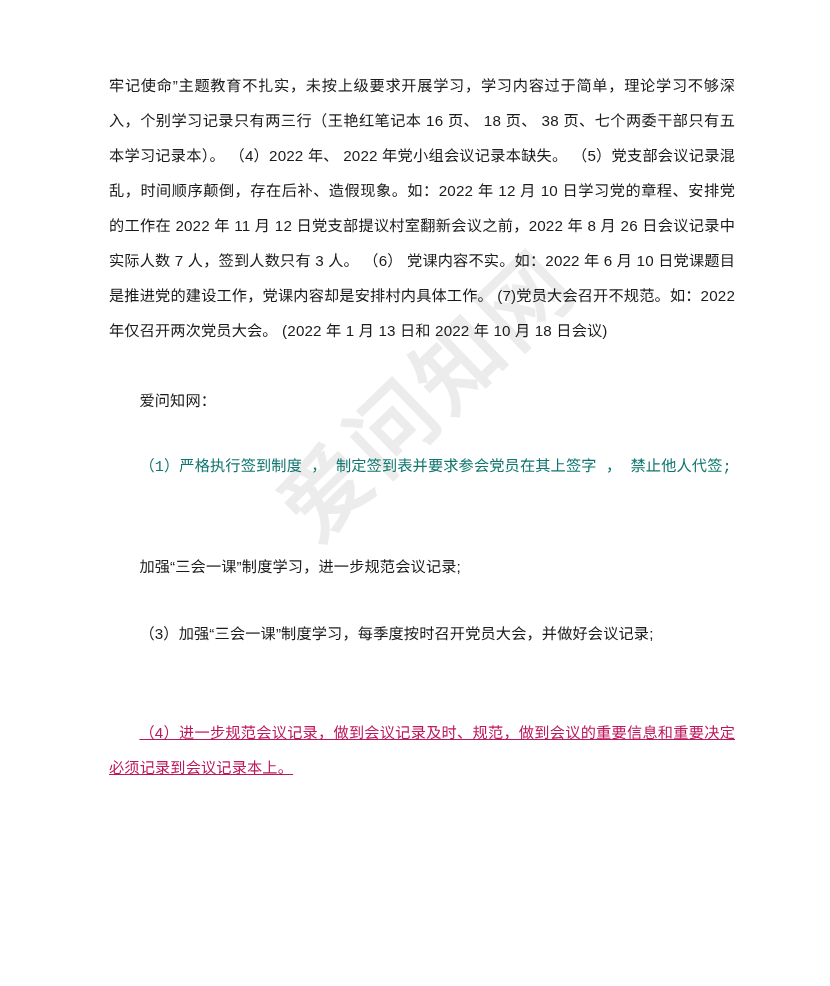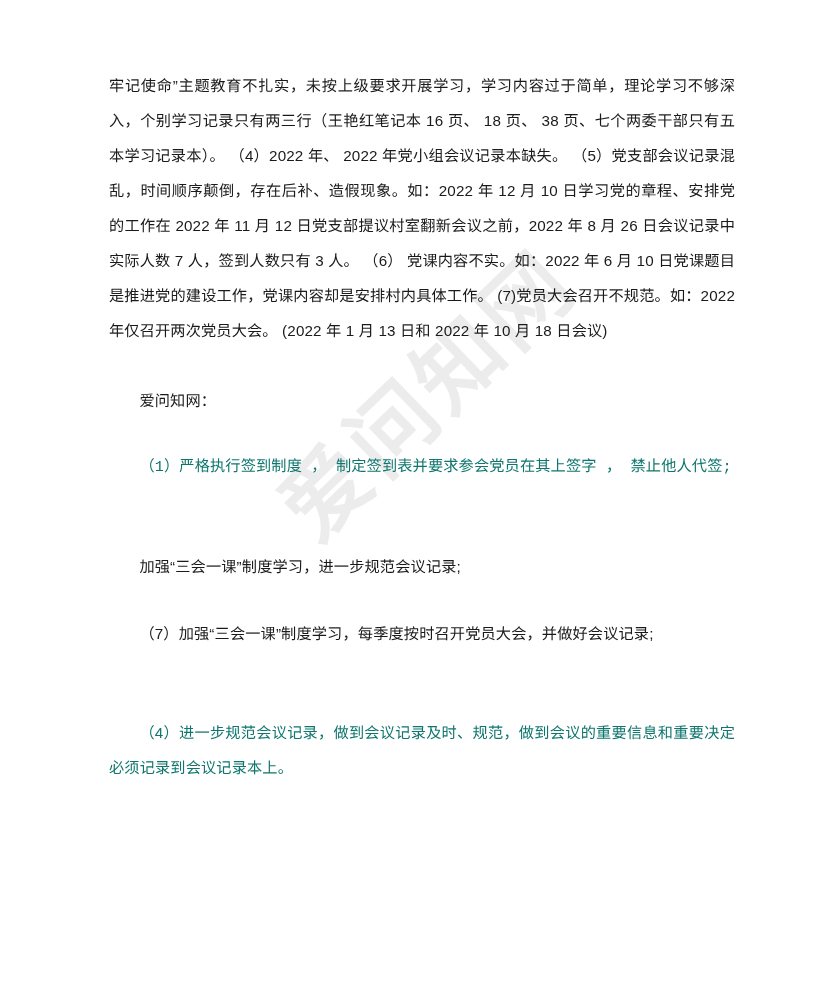--- a/index.html
+++ b/index.html
@@ -105,23 +105,23 @@
 
     <div class="gap-md"></div>
 
 
     <div class="gap-md"></div>
 
     <p class="para indent" style="color: rgb(26, 26, 26);">加强“三会一课”制度学习，进一步规范会议记录;</p>
 
     <div class="gap-md"></div>
 
-    <p class="para indent" style="color: rgb(26, 26, 26);">（7）加强“三会一课”制度学习，每季度按时召开党员大会，并做好会议记录;</p>
+    <p class="para indent" style="color: rgb(26, 26, 26);">（3）加强“三会一课”制度学习，每季度按时召开党员大会，并做好会议记录;</p>
 
     <div class="gap-md"></div>
 
 
     <div class="gap-md"></div>
 
-    <p class="para indent" style="color: #0f766e;">（4）进一步规范会议记录，做到会议记录及时、规范，做到会议的重要信息和重要决定必须记录到会议记录本上。</p>
+    <p class="para indent" style="color: #be185d; text-decoration: underline;">（4）进一步规范会议记录，做到会议记录及时、规范，做到会议的重要信息和重要决定必须记录到会议记录本上。</p>
 
   </div>
 </div>
 
 </body></html>

